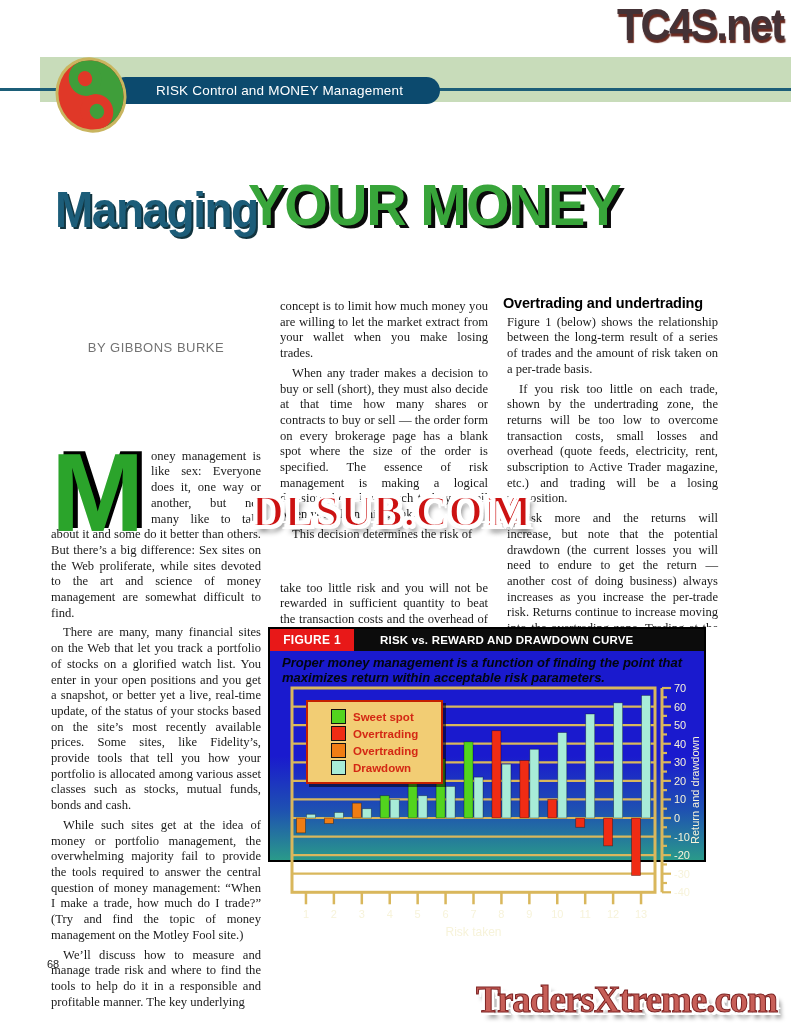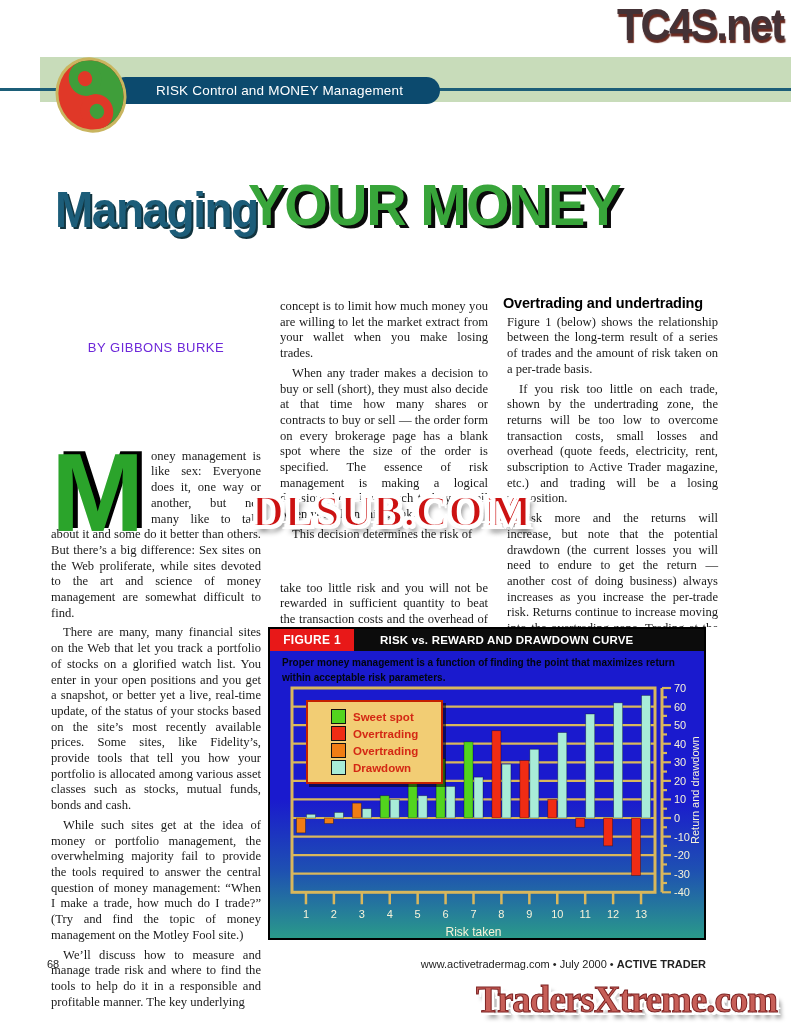--- a/index.html
+++ b/index.html
@@ -23,40 +23,40 @@
       transform-origin:top left;text-shadow:4px 3px 0 #0a0a0a;}
 
   
   .col{position:absolute;font-size:12.6px;line-height:15.7px;text-align:justify;}
   .col p{margin:4px;}
   .col p.indent{text-indent:12px;}
   .col1{left:47px;top:340px;width:218px;}
   .col2{left:276px;top:295px;width:216px;height:330px;overflow:hidden;}
   .col3{left:503px;top:295px;width:219px;height:332px;overflow:hidden;}
   .byline{font-family:"Liberation Sans",sans-serif;font-size:13px;letter-spacing:.5px;
-          text-align:center;color:#6d28d9;margin-bottom:93px;}
+          text-align:center;color:#737373;margin-bottom:93px;}
   .dropcap{float:left;font-family:"Liberation Sans",sans-serif;font-weight:bold;
            font-size:112px;line-height:80px;height:64px;width:96px;color:#2ba42b;
            text-shadow:5px -3px 0 #000;margin:4px 4px 0 0;}
   .subhead{font-family:"Liberation Sans",sans-serif;font-weight:bold;font-size:14.5px;
            letter-spacing:-.2px;margin:0 0 3px 0;color:#000;transform:scaleY(1.05);
            transform-origin:top left;text-align:left;}
   .wm-gap{height:30px;}
 
   
-  .figure{position:absolute;left:268px;top:627px;width:438px;height:313px;box-sizing:border-box;
+  .figure{position:absolute;left:268px;top:627px;width:438px;height:235px;box-sizing:border-box;
           border:2px solid #000;background:linear-gradient(180deg,#1a1ace 0%,#1a1ace 55%,#1e50b2 78%,#2a9a8a 100%);
           font-family:"Liberation Sans",sans-serif;}
   .fig-header{position:absolute;left:0;top:0;width:100%;height:22px;display:flex;background:#0c0c0c;}
   .fig-label{width:84px;background:#e81818;color:#fff;font-weight:bold;font-size:12px;
              display:flex;align-items:center;justify-content:center;letter-spacing:.3px;}
   .fig-title{flex:1;color:#fff;font-weight:bold;font-size:11.5px;display:flex;align-items:center;
              padding-left:26px;letter-spacing:.2px;}
   .fig-caption{position:absolute;left:12px;top:26px;width:410px;color:#00050f;font-weight:bold;
-               font-size:10px;line-height:15px;}
+               font-style:italic;font-size:13px;line-height:15px;}
   .fig-chart{position:absolute;left:0;top:54px;width:434px;height:258px;}
   .legend{position:absolute;left:36px;top:71px;background:#f2cd74;border:2px solid #c42000;
           box-shadow:3px 3px 0 rgba(0,0,0,.55);padding:5px 23px;}
   .legend-row{display:flex;align-items:center;margin:2px 0;}
   .legend-swatch{width:13px;height:13px;border:1.5px solid #111;margin-right:7px;flex:none;}
   .legend-label{color:#d42814;font-weight:bold;font-size:11.5px;white-space:nowrap;}
 
   
   .footer-left{position:absolute;left:47px;top:958px;font-family:"Liberation Sans",sans-serif;
                font-size:11px;color:#222;}
@@ -258,20 +258,19 @@
           <span class="legend-label">Overtrading</span>
         </div>
         <div class="legend-row">
           <span class="legend-swatch" style="background:#a8ecd8"></span>
           <span class="legend-label">Drawdown</span>
         </div>
       </div>
   </div>
 
   <div class="footer-left">68</div>
-  <div class="footer-right"><span>www.activetradermag.com • July 2000 • </span><b>ACTIVE TRADER</b></div>
 
   <div class="wm-tc4s">TC4S.net</div>
   <div class="wm-dlsub">DLSUB.COM</div>
   <div class="wm-dlsub-frag">M</div>
   <div class="wm-traders">TradersXtreme.com</div>
 
 </div>
 
 </body></html>

